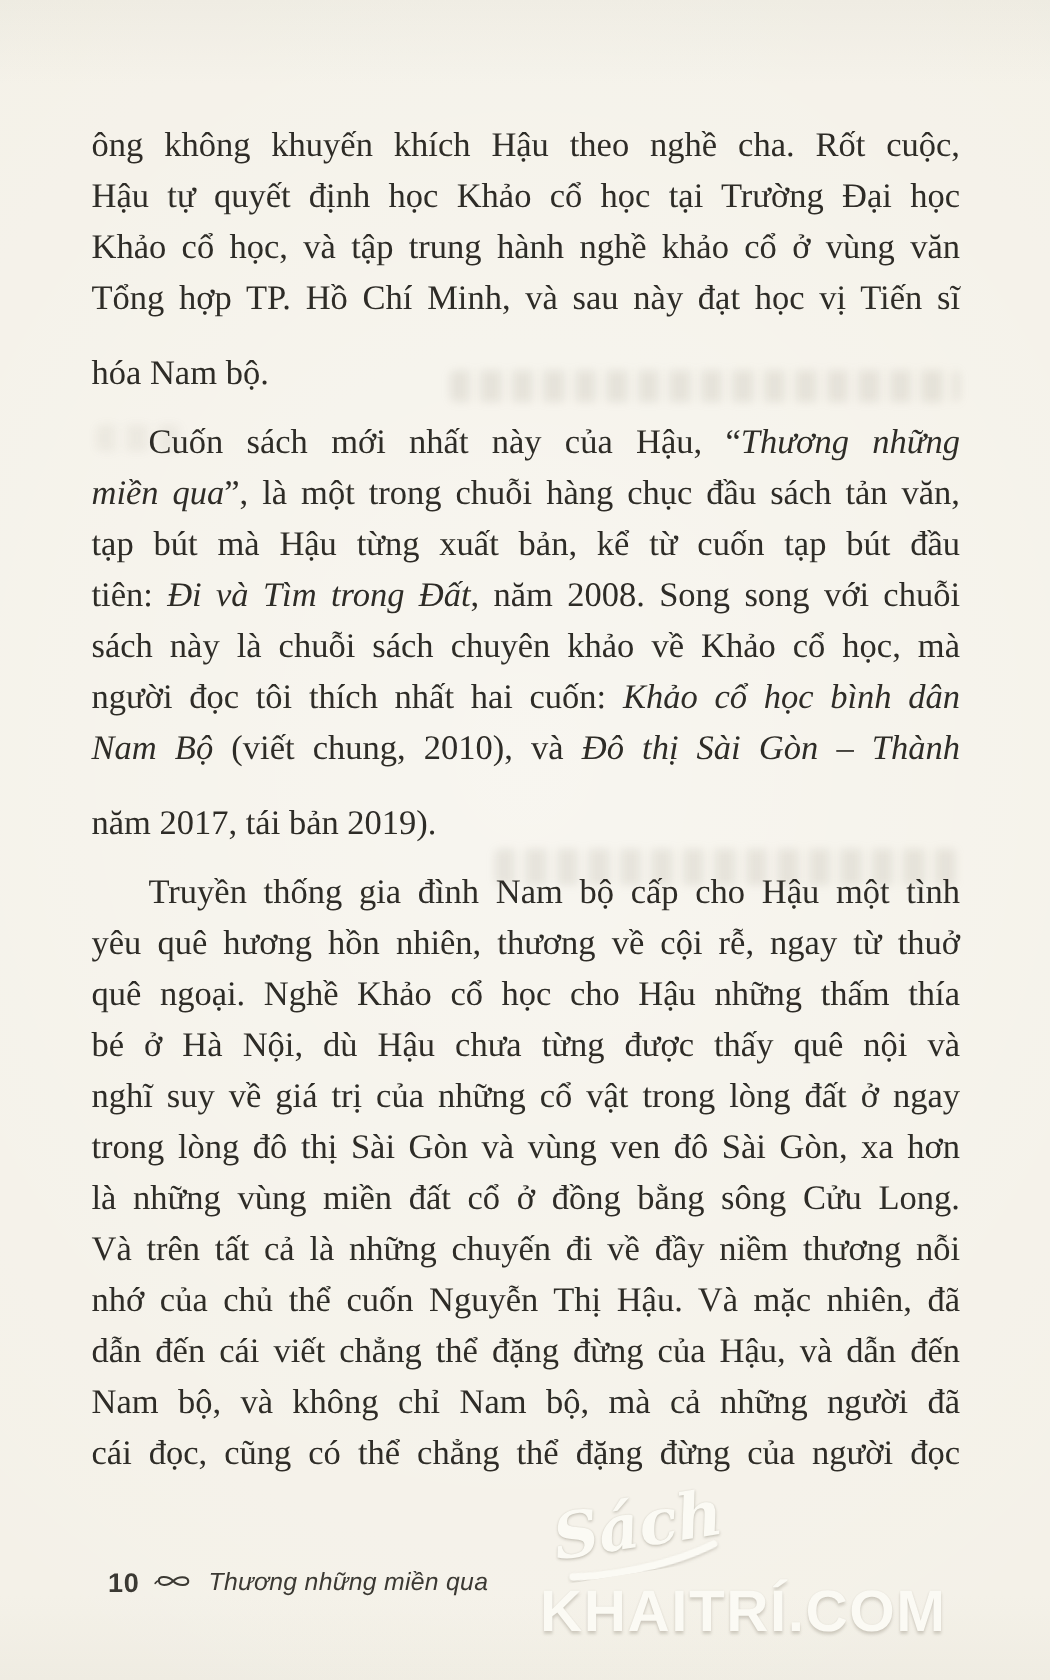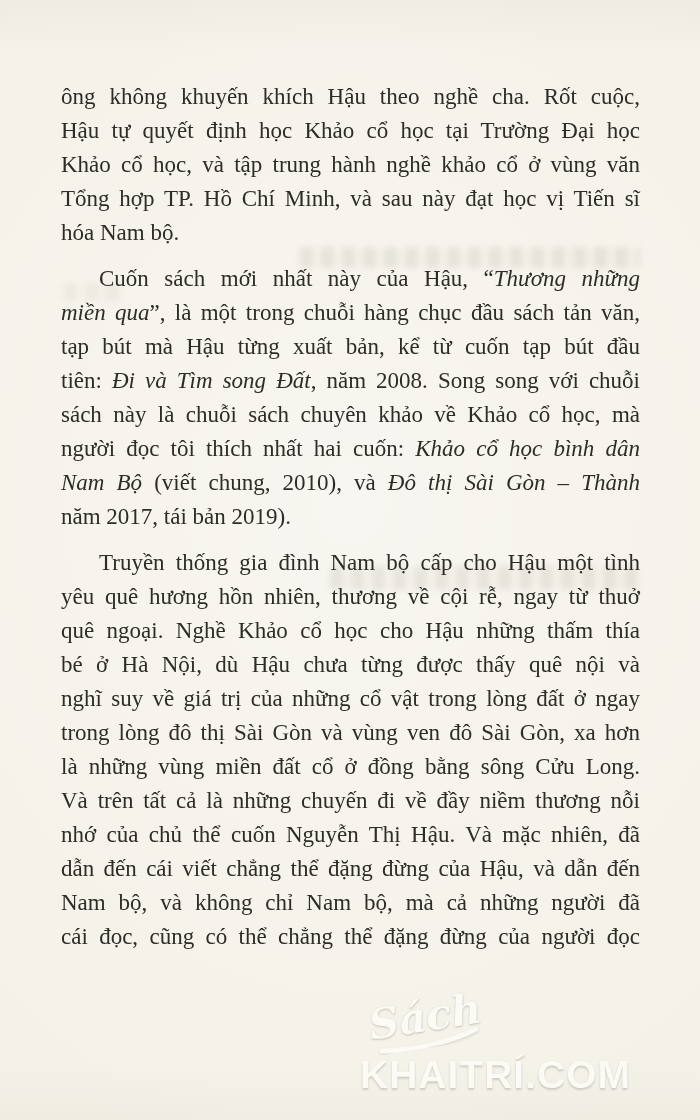--- a/index.html
+++ b/index.html
@@ -22,21 +22,21 @@
     -webkit-font-smoothing:antialiased;
   }
   .para{margin:0;}
   .para + .para{margin-top:12px;}
   .para.indented .line:first-child{text-indent:38px;}
   .line{
     height:34px;
     text-align:justify;text-align-last:justify;
     white-space:nowrap;
   }
-  .line.end{text-align-last:left;}
+  .line.end{text-align-last:left;margin-top:16px;}
   .italic{font-style:italic;}
   
   .bleed{
     position:absolute;filter:blur(3px);border-radius:4px;
     background:repeating-linear-gradient(90deg,
       rgba(148,142,124,0.16) 0 13px, rgba(148,142,124,0.02) 13px 21px);
   }
   .bleed.b1{left:300px;top:247px;width:340px;height:21px;}
   .bleed.b2{left:330px;top:566px;width:308px;height:24px;}
   .bleed.b3{left:64px;top:283px;width:60px;height:18px;opacity:.6;}
@@ -83,21 +83,21 @@
         <div class="line"><span>ông không khuyến khích Hậu theo nghề cha. Rốt cuộc,</span></div>
         <div class="line"><span>Hậu tự quyết định học Khảo cổ học tại Trường Đại học</span></div>
         <div class="line"><span>Khảo cổ học, và tập trung hành nghề khảo cổ ở vùng văn</span></div>
         <div class="line"><span>Tổng hợp TP. Hồ Chí Minh, và sau này đạt học vị Tiến sĩ</span></div>
         <div class="line end"><span>hóa Nam bộ.</span></div>
       </div>
       <div class="para indented">
         <div class="line"><span>Cuốn sách mới nhất này của Hậu, “</span><span class="italic">Thương những</span></div>
         <div class="line"><span class="italic">miền qua</span><span>”, là một trong chuỗi hàng chục đầu sách tản văn,</span></div>
         <div class="line"><span>tạp bút mà Hậu từng xuất bản, kể từ cuốn tạp bút đầu</span></div>
-        <div class="line"><span>tiên: </span><span class="italic">Đi và Tìm song Đất</span><span>, năm 2008. Song song với chuỗi</span></div>
+        <div class="line"><span>tiên: </span><span class="italic">Đi và Tìm trong Đất</span><span>, năm 2008. Song song với chuỗi</span></div>
         <div class="line"><span>sách này là chuỗi sách chuyên khảo về Khảo cổ học, mà</span></div>
         <div class="line"><span>người đọc tôi thích nhất hai cuốn: </span><span class="italic">Khảo cổ học bình dân</span></div>
         <div class="line"><span class="italic">Nam Bộ</span><span> (viết chung, 2010), và </span><span class="italic">Đô thị Sài Gòn – Thành</span></div>
         <div class="line end"><span>năm 2017, tái bản 2019).</span></div>
       </div>
       <div class="para indented">
         <div class="line"><span>Truyền thống gia đình Nam bộ cấp cho Hậu một tình</span></div>
         <div class="line"><span>yêu quê hương hồn nhiên, thương về cội rễ, ngay từ thuở</span></div>
         <div class="line"><span>quê ngoại. Nghề Khảo cổ học cho Hậu những thấm thía</span></div>
         <div class="line"><span>bé ở Hà Nội, dù Hậu chưa từng được thấy quê nội và</span></div>
@@ -105,20 +105,30 @@
         <div class="line"><span>trong lòng đô thị Sài Gòn và vùng ven đô Sài Gòn, xa hơn</span></div>
         <div class="line"><span>là những vùng miền đất cổ ở đồng bằng sông Cửu Long.</span></div>
         <div class="line"><span>Và trên tất cả là những chuyến đi về đầy niềm thương nỗi</span></div>
         <div class="line"><span>nhớ của chủ thể cuốn Nguyễn Thị Hậu. Và mặc nhiên, đã</span></div>
         <div class="line"><span>dẫn đến cái viết chẳng thể đặng đừng của Hậu, và dẫn đến</span></div>
         <div class="line"><span>Nam bộ, và không chỉ Nam bộ, mà cả những người đã</span></div>
         <div class="line"><span>cái đọc, cũng có thể chẳng thể đặng đừng của người đọc</span></div>
       </div>
     </div>
 
+  <div class="footer">
+    <span class="page-num">10</span>
+    <span class="ornament">
+      <svg width="28" height="16" viewBox="0 0 28 16">
+        <path d="M4 8 C3 4.6, 10 4.2, 13.5 8 C17 11.8, 24 11.4, 23.5 8 C23 4.8, 17 4.6, 13.5 8 C10 11.4, 4 11.6, 4 8 Z" fill="none" stroke="#3b3933" stroke-width="1.4" stroke-linecap="round"></path>
+        <path d="M1.5 9.5 C2.5 8.2, 3.2 7.6, 4 8" fill="none" stroke="#3b3933" stroke-width="1.2" stroke-linecap="round"></path>
+      </svg>
+    </span>
+    <span class="footer-title">Thương những miền qua</span>
+  </div>
 
   <div class="wm-script">
     <span>Sách</span>
     <svg class="wm-swash" width="104" height="14" viewBox="0 0 104 14">
       <path d="M4 10 C30 14, 72 12, 100 3" fill="none" stroke="#fbfaf4" stroke-width="5" stroke-linecap="round" style="filter:drop-shadow(0 1px 1px rgba(90,84,66,0.25));"></path>
     </svg>
   </div>
   <div class="wm-main">KHAITRÍ.COM</div>
 
 </div>

